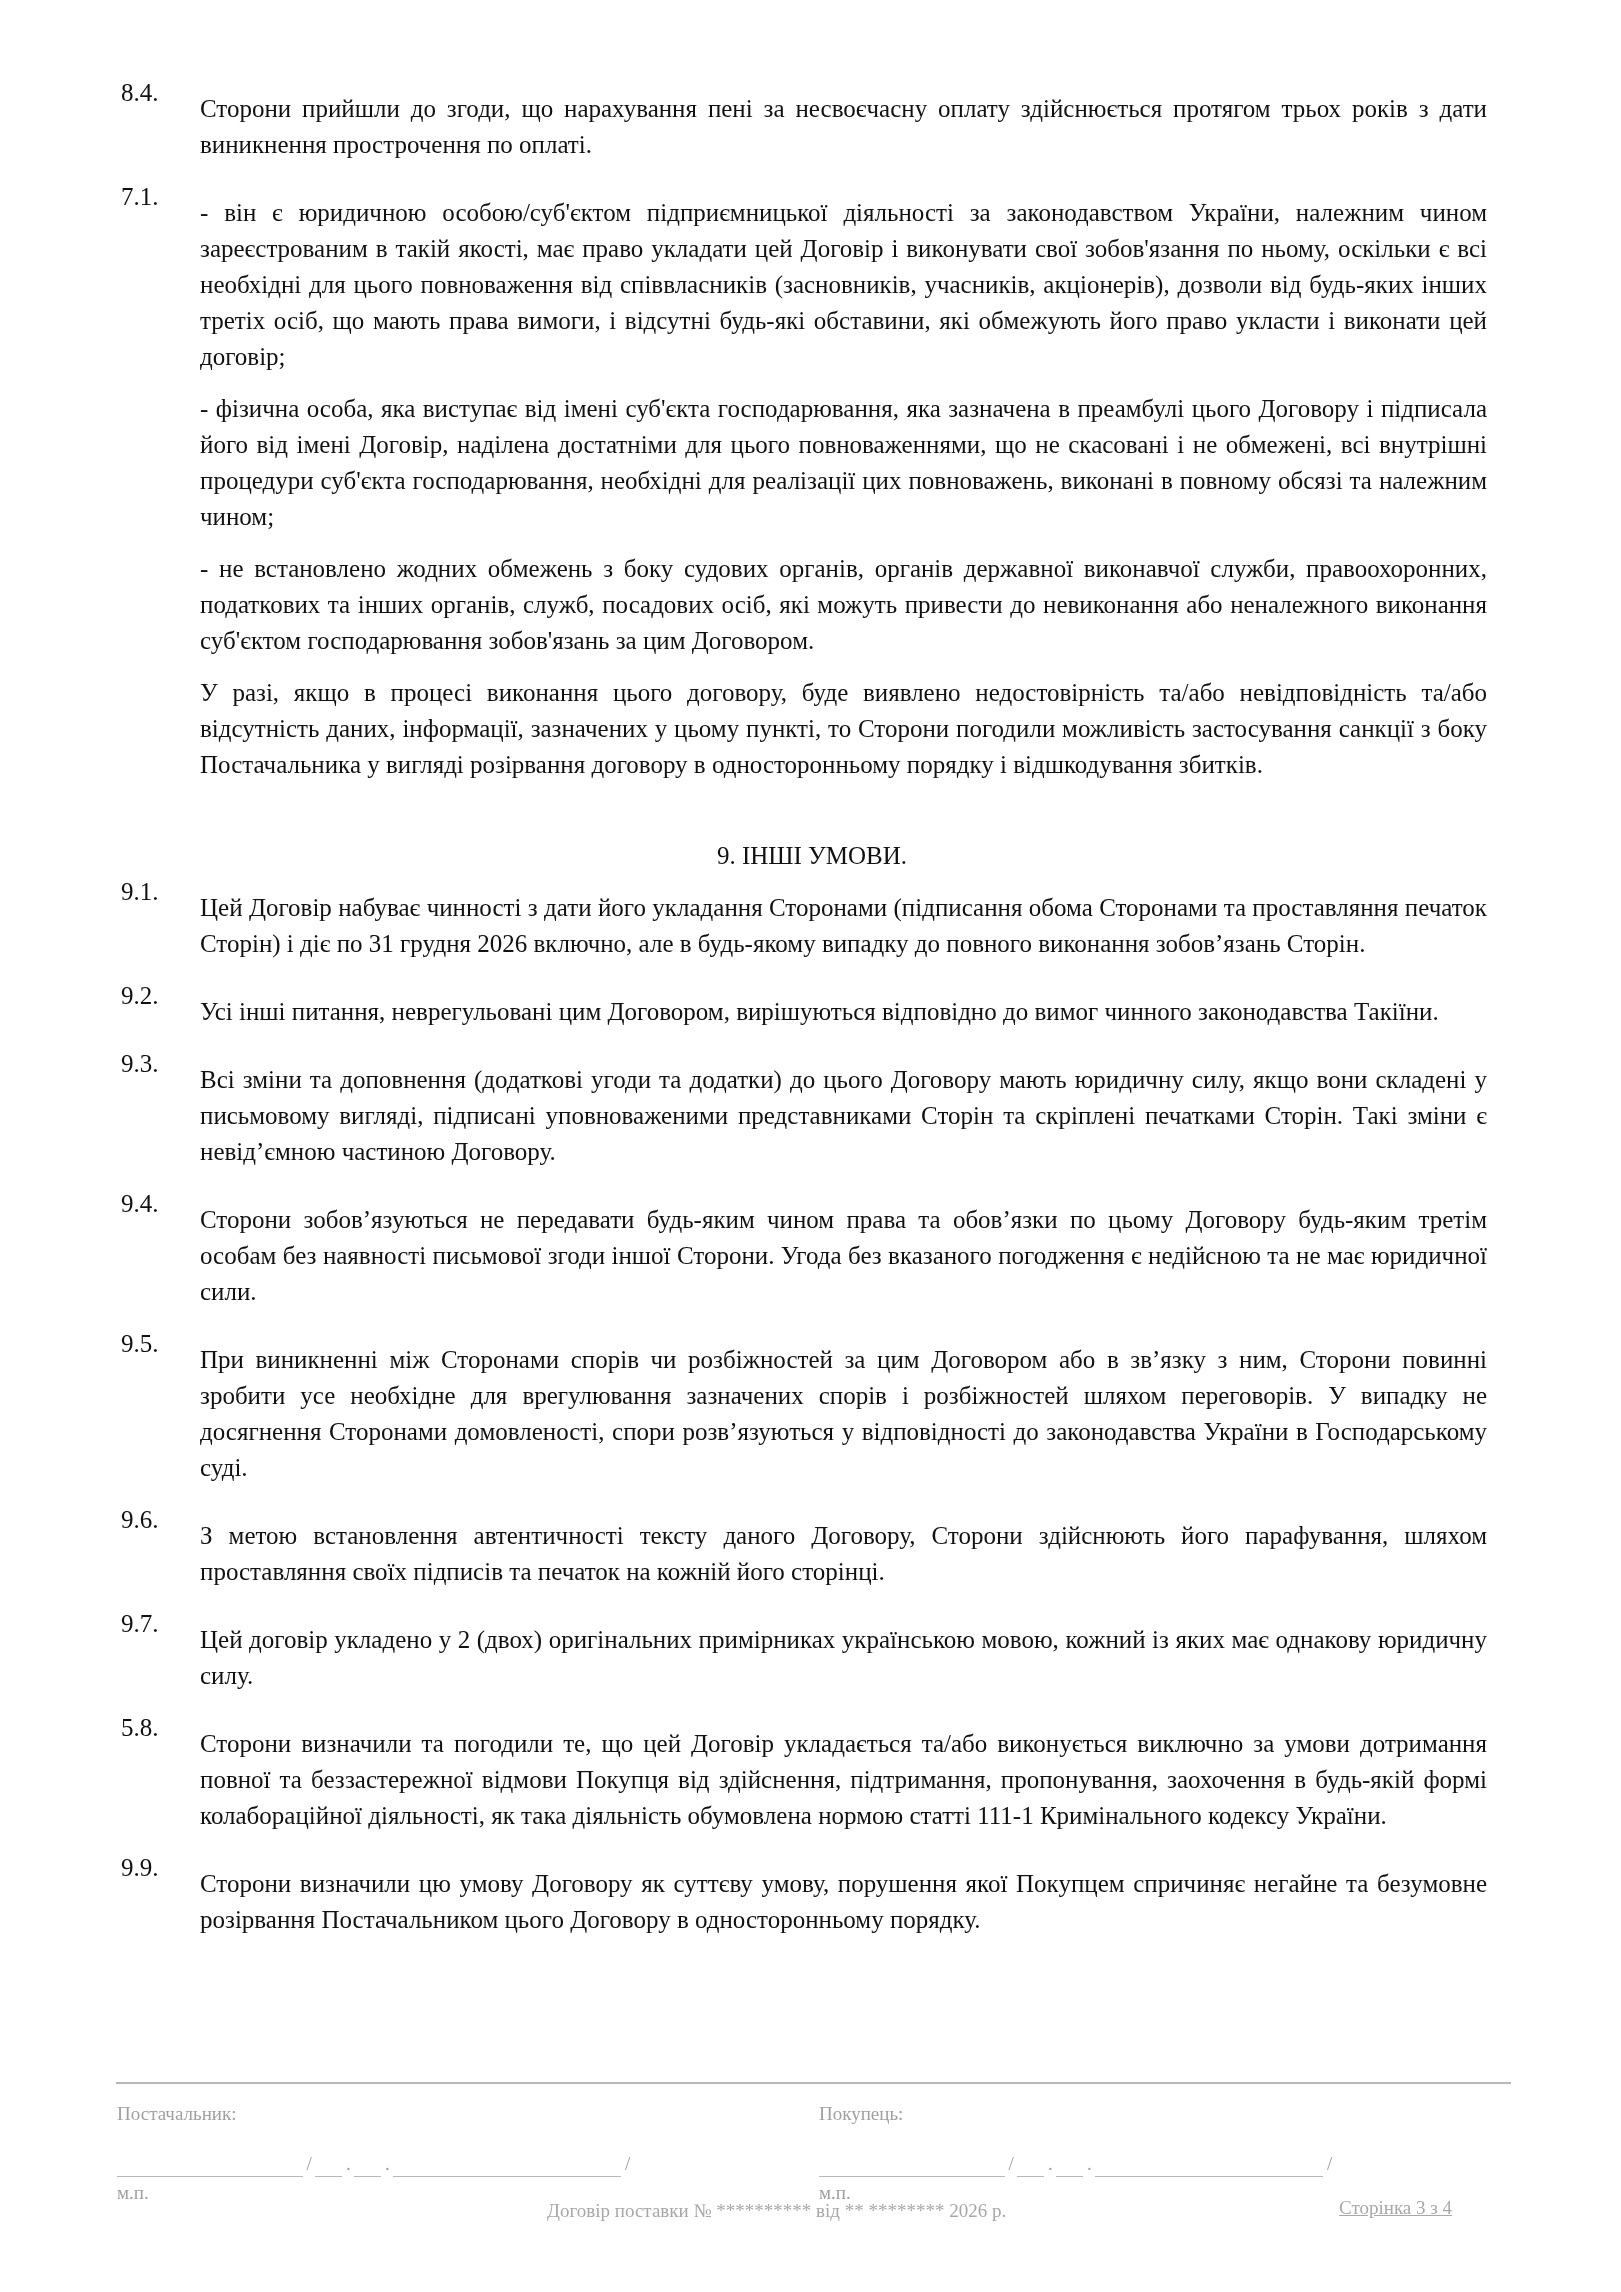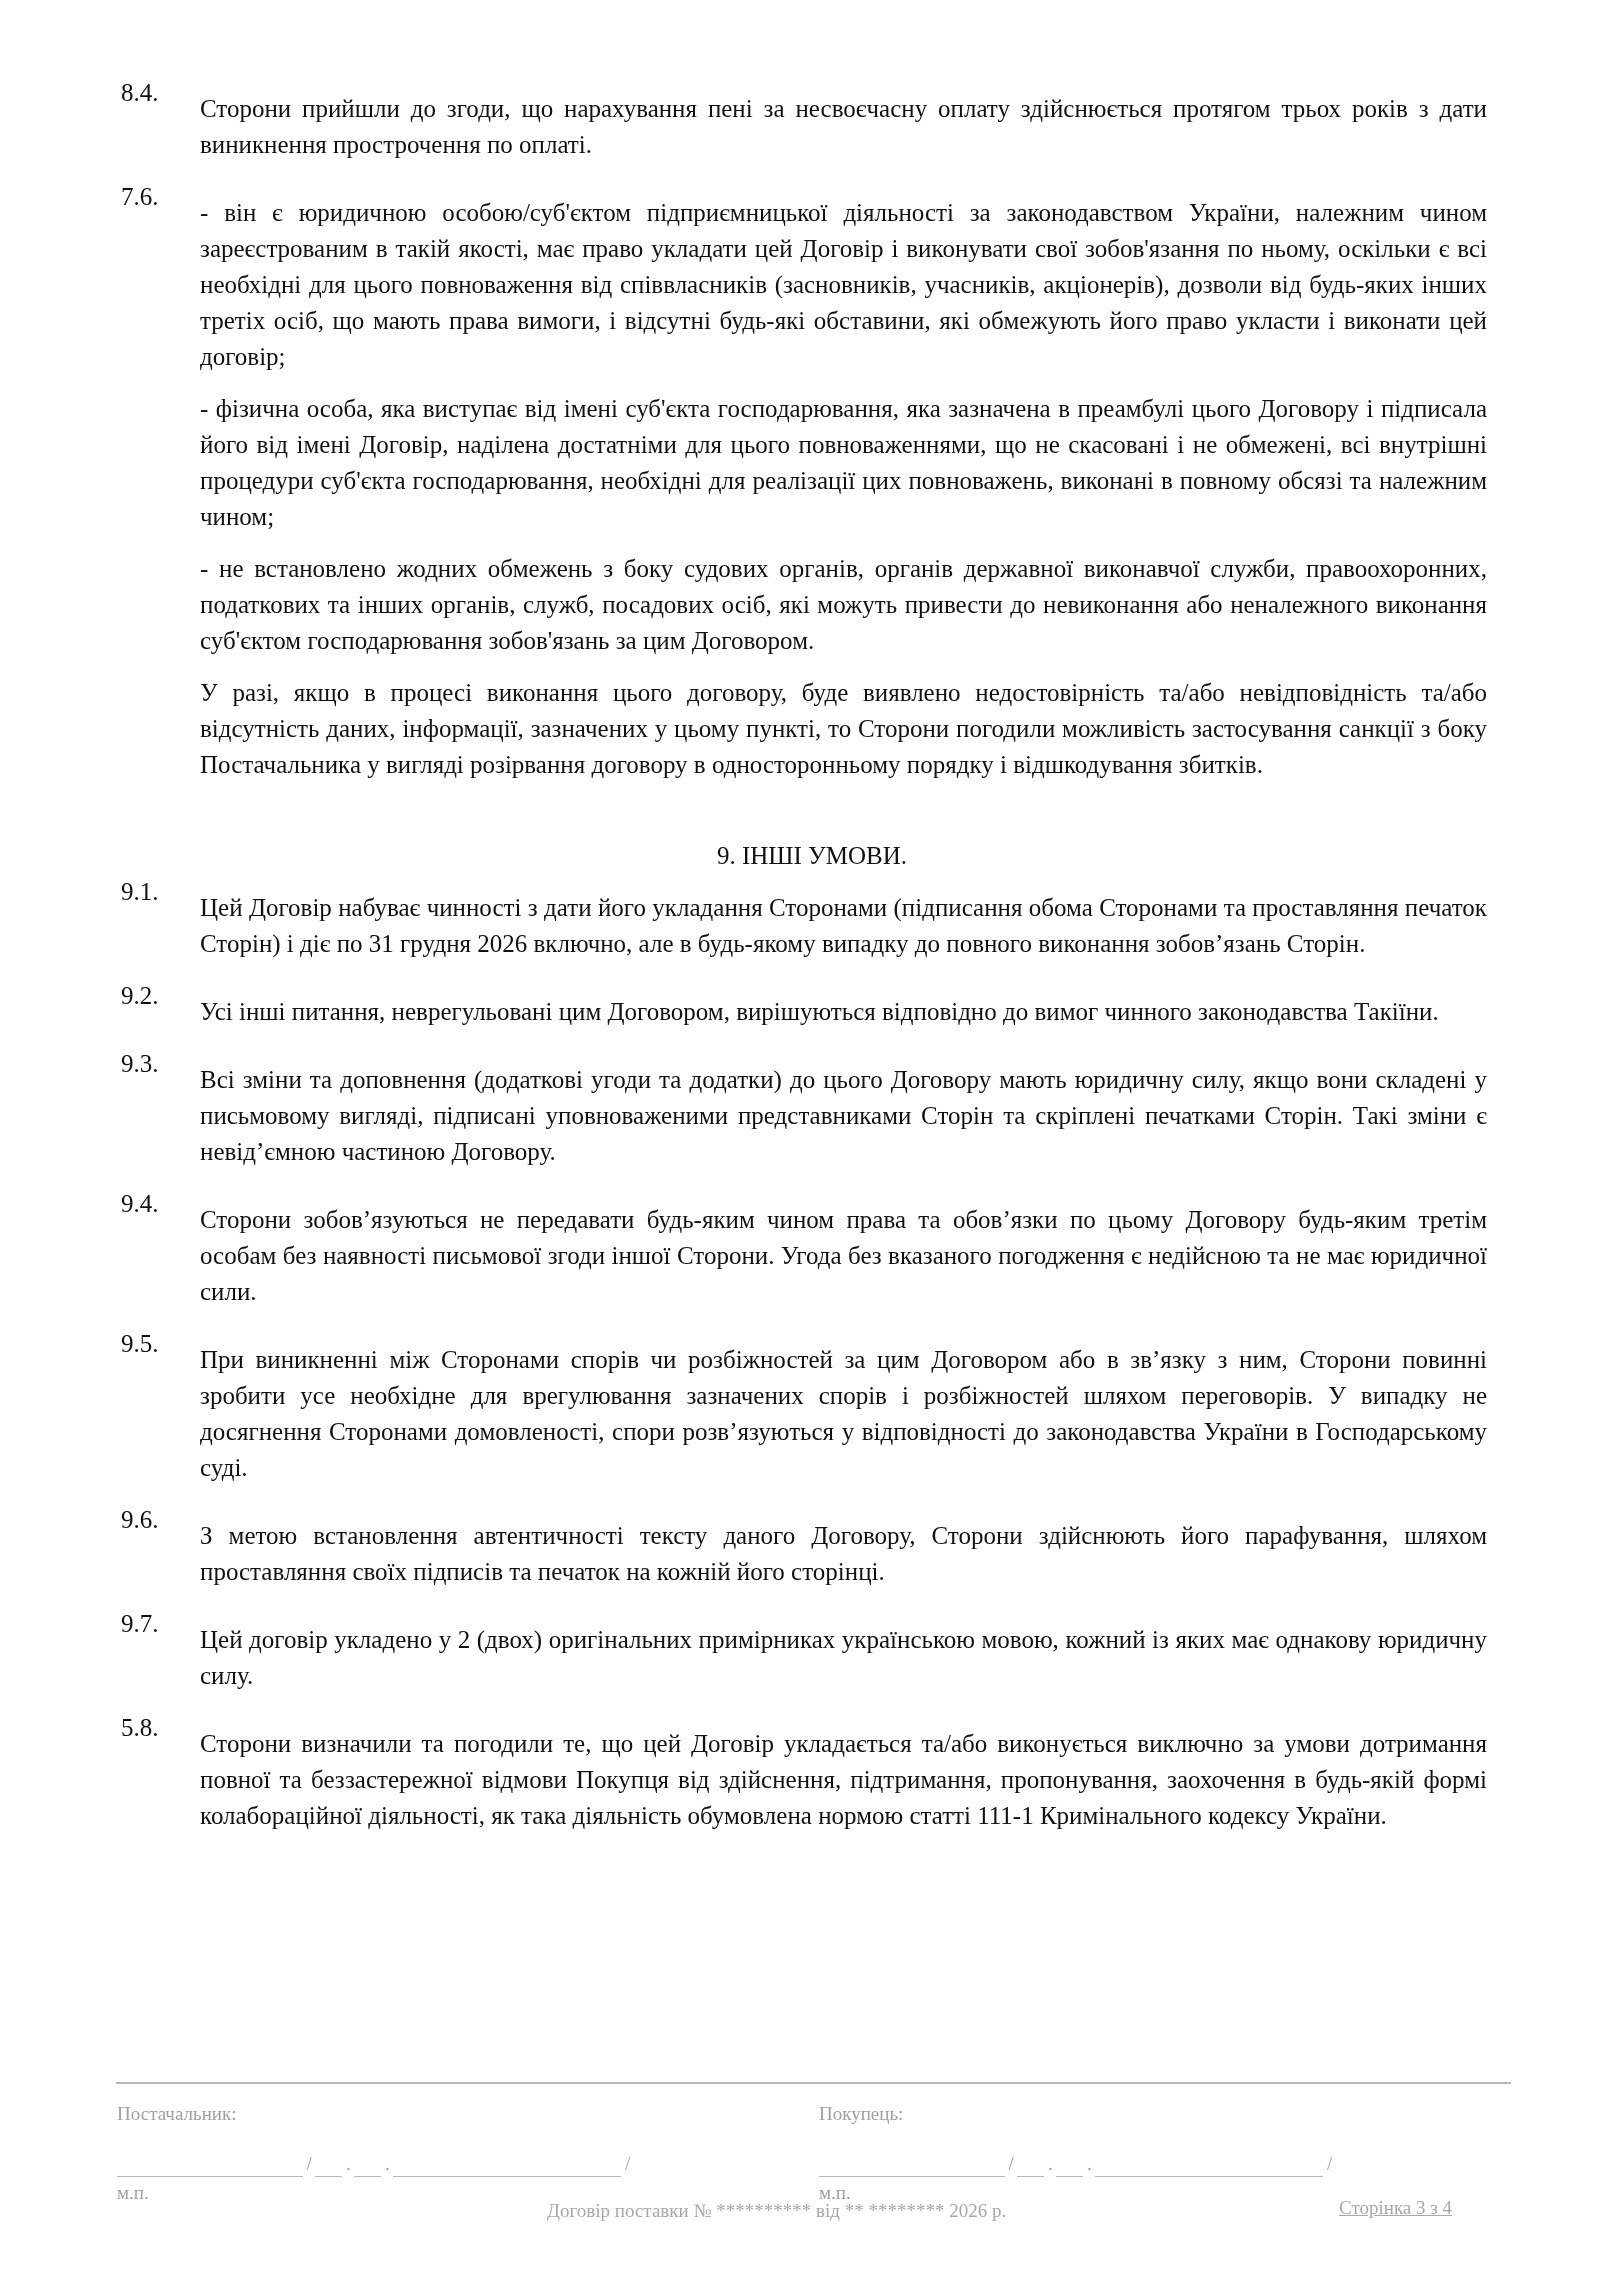--- a/index.html
+++ b/index.html
@@ -35,21 +35,21 @@
 
   <div class="content">
     <div id="section8">
         <div class="clause">
           <div class="num">8.4.</div>
           <div class="body">
             <p>Сторони прийшли до згоди, що нарахування пені за несвоєчасну оплату здійснюється протягом трьох років з дати виникнення прострочення по оплаті.</p>
           </div>
         </div>
         <div class="clause">
-          <div class="num">7.6.</div>
+          <div class="num">7.1.</div>
           <div class="body">
             <p>- він є юридичною особою/суб'єктом підприємницької діяльності за законодавством України, належним чином зареєстрованим в такій якості, має право укладати цей Договір і виконувати свої зобов'язання по ньому, оскільки є всі необхідні для цього повноваження від співвласників (засновників, учасників, акціонерів), дозволи від будь-яких інших третіх осіб, що мають права вимоги, і відсутні будь-які обставини, які обмежують його право укласти і виконати цей договір;</p>
             <p>- фізична особа, яка виступає від імені суб'єкта господарювання, яка зазначена в преамбулі цього Договору і під­писала його від імені Договір, наділена достатніми для цього повноваженнями, що не скасовані і не обмежені, всі внутрішні процедури суб'єкта господарювання, необхідні для реалізації цих повноважень, виконані в повному обсязі та належним чином;</p>
             <p>- не встановлено жодних обмежень з боку судових органів, органів державної виконавчої служби, правоохорон­них, податкових та інших органів, служб, посадових осіб, які можуть привести до невиконання або неналежного виконання суб'єктом господарювання зобов'язань за цим Договором.</p>
             <p>У разі, якщо в процесі виконання цього договору, буде виявлено недостовірність та/або невідповідність та/або відсутність даних, інформації, зазначених у цьому пункті, то Сторони погодили можливість застосування санкції з боку Постачальника у вигляді розірвання договору в односторонньому порядку і відшкодування збитків.</p>
           </div>
         </div>
       </div>
     <div class="section-title">9.  ІНШІ УМОВИ.</div>
     <div id="section9">
@@ -94,20 +94,26 @@
           <div class="body">
             <p>Цей договір укладено у 2 (двох) оригінальних примірниках українською мовою, кожний із яких має однакову юридичну силу.</p>
           </div>
         </div>
         <div class="clause">
           <div class="num">5.8.</div>
           <div class="body">
             <p>Сторони визначили та погодили те, що цей Договір укладається та/або виконується виключно за умови дотрима­ння повної та беззастережної відмови Покупця від здійснення, підтримання, пропонування, заохочення в будь-якій формі колабораційної діяльності, як така діяльність обумовлена нормою статті 111-1 Кримінального кодексу України.</p>
           </div>
         </div>
+        <div class="clause">
+          <div class="num">9.9.</div>
+          <div class="body">
+            <p>Сторони визначили цю умову Договору як суттєву умову, порушення якої Покупцем спричиняє негайне та без­умовне розірвання Постачальником цього Договору в односторонньому порядку.</p>
+          </div>
+        </div>
       </div>
   </div>
 
   <div class="footer-rule"></div>
 
   <div class="sig sig-left">
     <div class="label">Постачальник:</div>
     <div class="line sigline">
       <span class="seg" style="width:186px"></span>
       <span class="slash">/</span>

